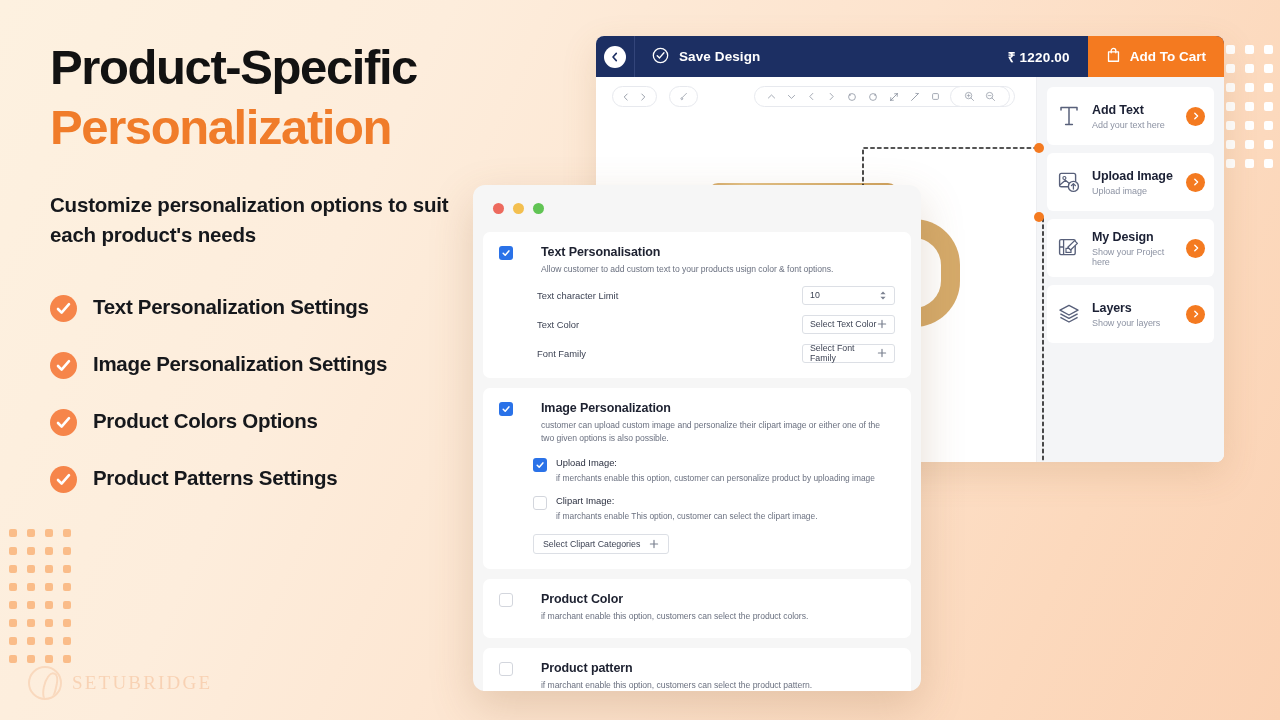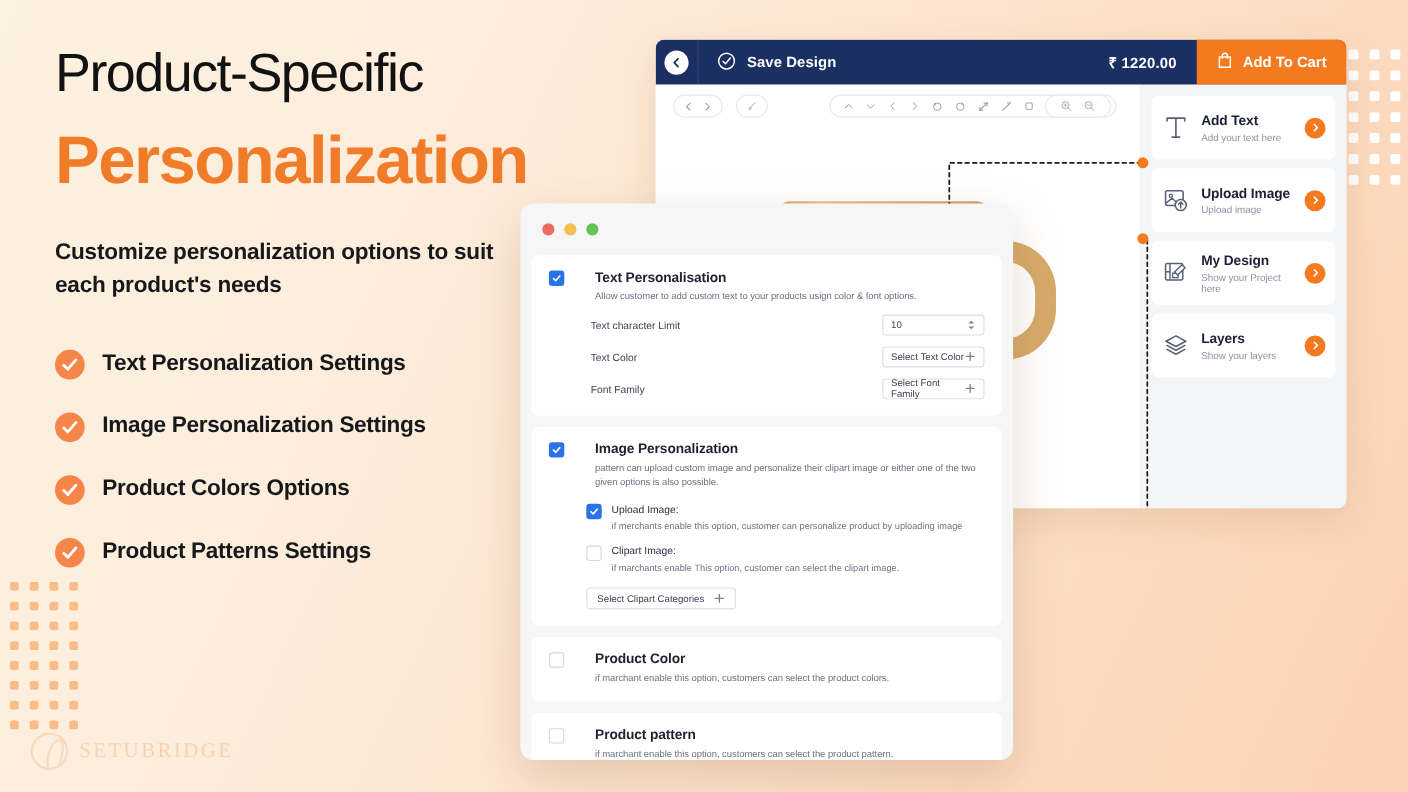--- a/index.html
+++ b/index.html
@@ -17,26 +17,26 @@
 
   #dots-right { top:40px; right:2px; }
   #dots-right .d { width:9px; height:9px; margin:5px; background:#ffffff; }
 
   #dots-left { bottom:52px; left:4px; }
   #dots-left .d { width:8px; height:8px; margin:5px; background:#f8a968; opacity:.72; }
 
   
   #left-col { position:absolute; left:50px; top:42px; width:520px; }
   #headline-1 {
-    font-size:49px; font-weight:400; letter-spacing:-1.4px;
+    font-size:49px; font-weight:700; letter-spacing:-1.4px;
     color:#121212; line-height:1.06;
   }
   #headline-2 {
-    font-size:61px; font-weight:700; letter-spacing:-1.4px;
-    color:#f07c2a; line-height:1.06; margin-top:19px;
+    font-size:49px; font-weight:700; letter-spacing:-1.4px;
+    color:#f07c2a; line-height:1.06; margin-top:8px;
   }
   #subhead {
     margin-top:36px; font-size:20.5px; font-weight:700; color:#16181c;
     line-height:1.48; letter-spacing:-.2px; max-width:430px;
   }
   #feature-list { margin-top:44px; }
   .feature {
     display:flex; align-items:flex-start; gap:16px; margin-bottom:30px;
   }
   .feature .tick {
@@ -664,21 +664,21 @@
 
     <div class="s-card">
       <div class="s-head">
         <span class="cb on">
           <svg width="10" height="10" viewBox="0 0 10 10">
               <path d="M2.2 5.2 L4.2 7.2 L7.9 2.9" stroke="#fff" stroke-width="1.5" fill="none" stroke-linecap="round" stroke-linejoin="round"></path>
             </svg>
         </span>
         <span class="s-textwrap">
           <span class="s-title" style="display:block">Image Personalization</span>
-          <span class="s-desc" style="display:block;max-width:360px">pattern can upload custom image and personalize their clipart image or either one of the two given options is also possible.</span>
+          <span class="s-desc" style="display:block;max-width:360px">customer can upload custom image and personalize their clipart image or either one of the two given options is also possible.</span>
         </span>
       </div>
 
       <div class="sub-opt">
         <span class="cb on">
           <svg width="10" height="10" viewBox="0 0 10 10">
               <path d="M2.2 5.2 L4.2 7.2 L7.9 2.9" stroke="#fff" stroke-width="1.5" fill="none" stroke-linecap="round" stroke-linejoin="round"></path>
             </svg>
         </span>
         <span class="so-text">

